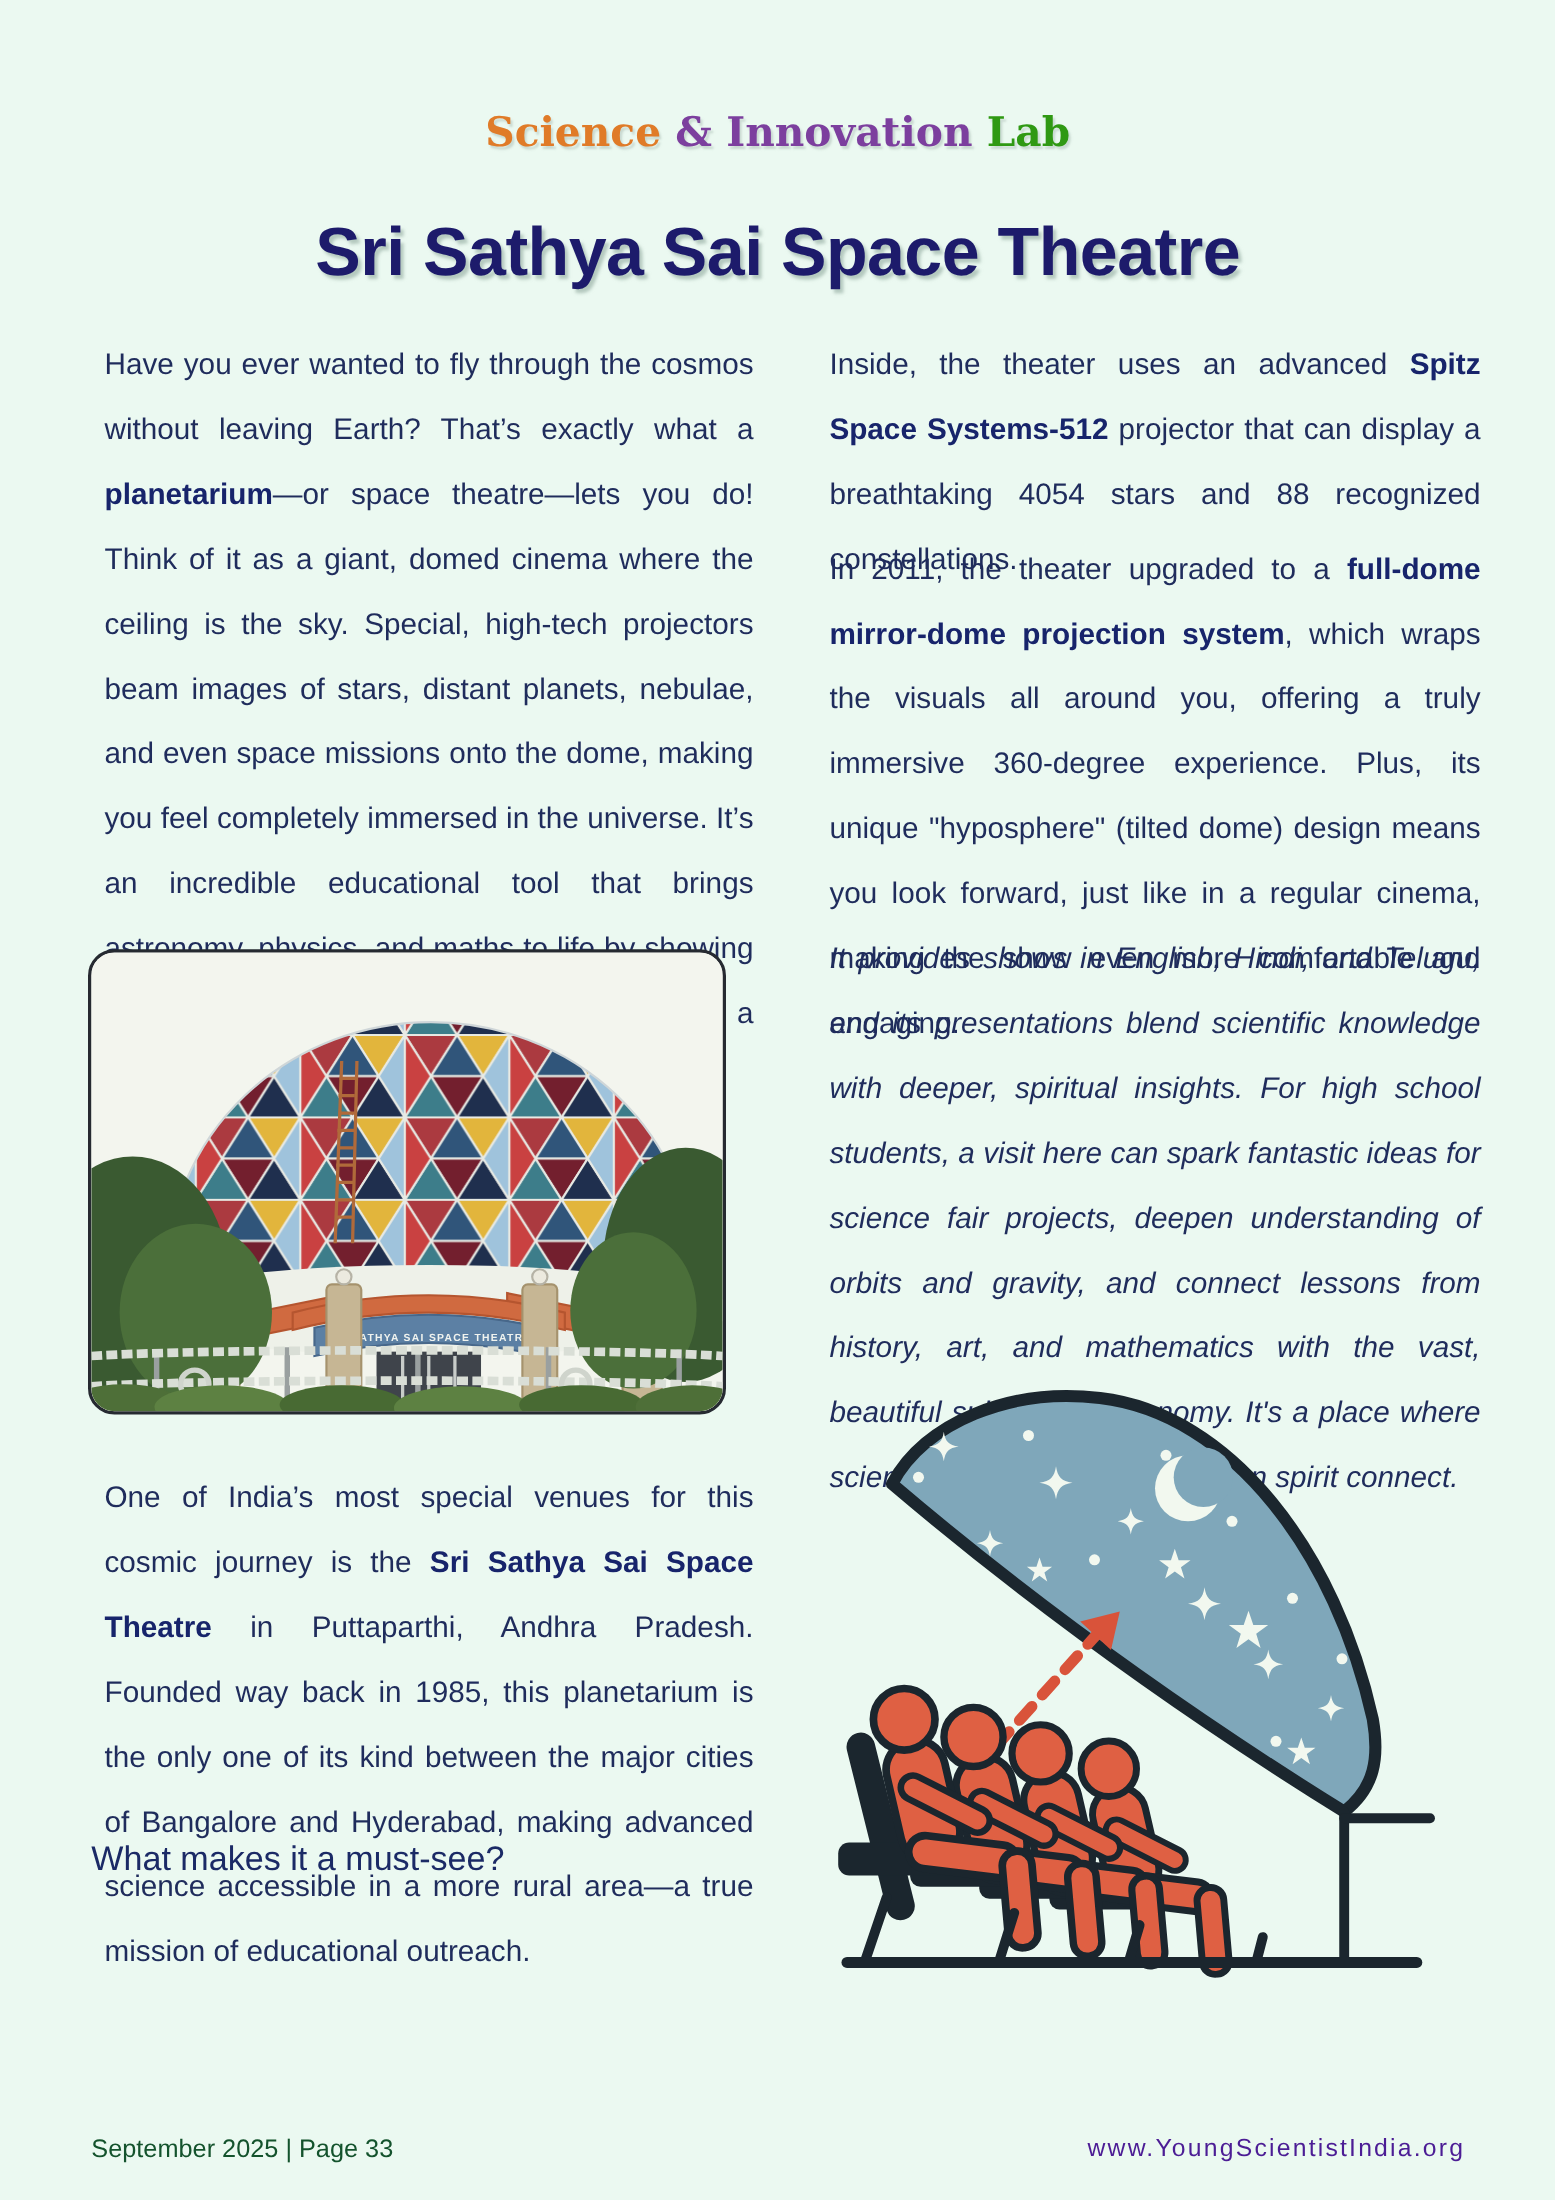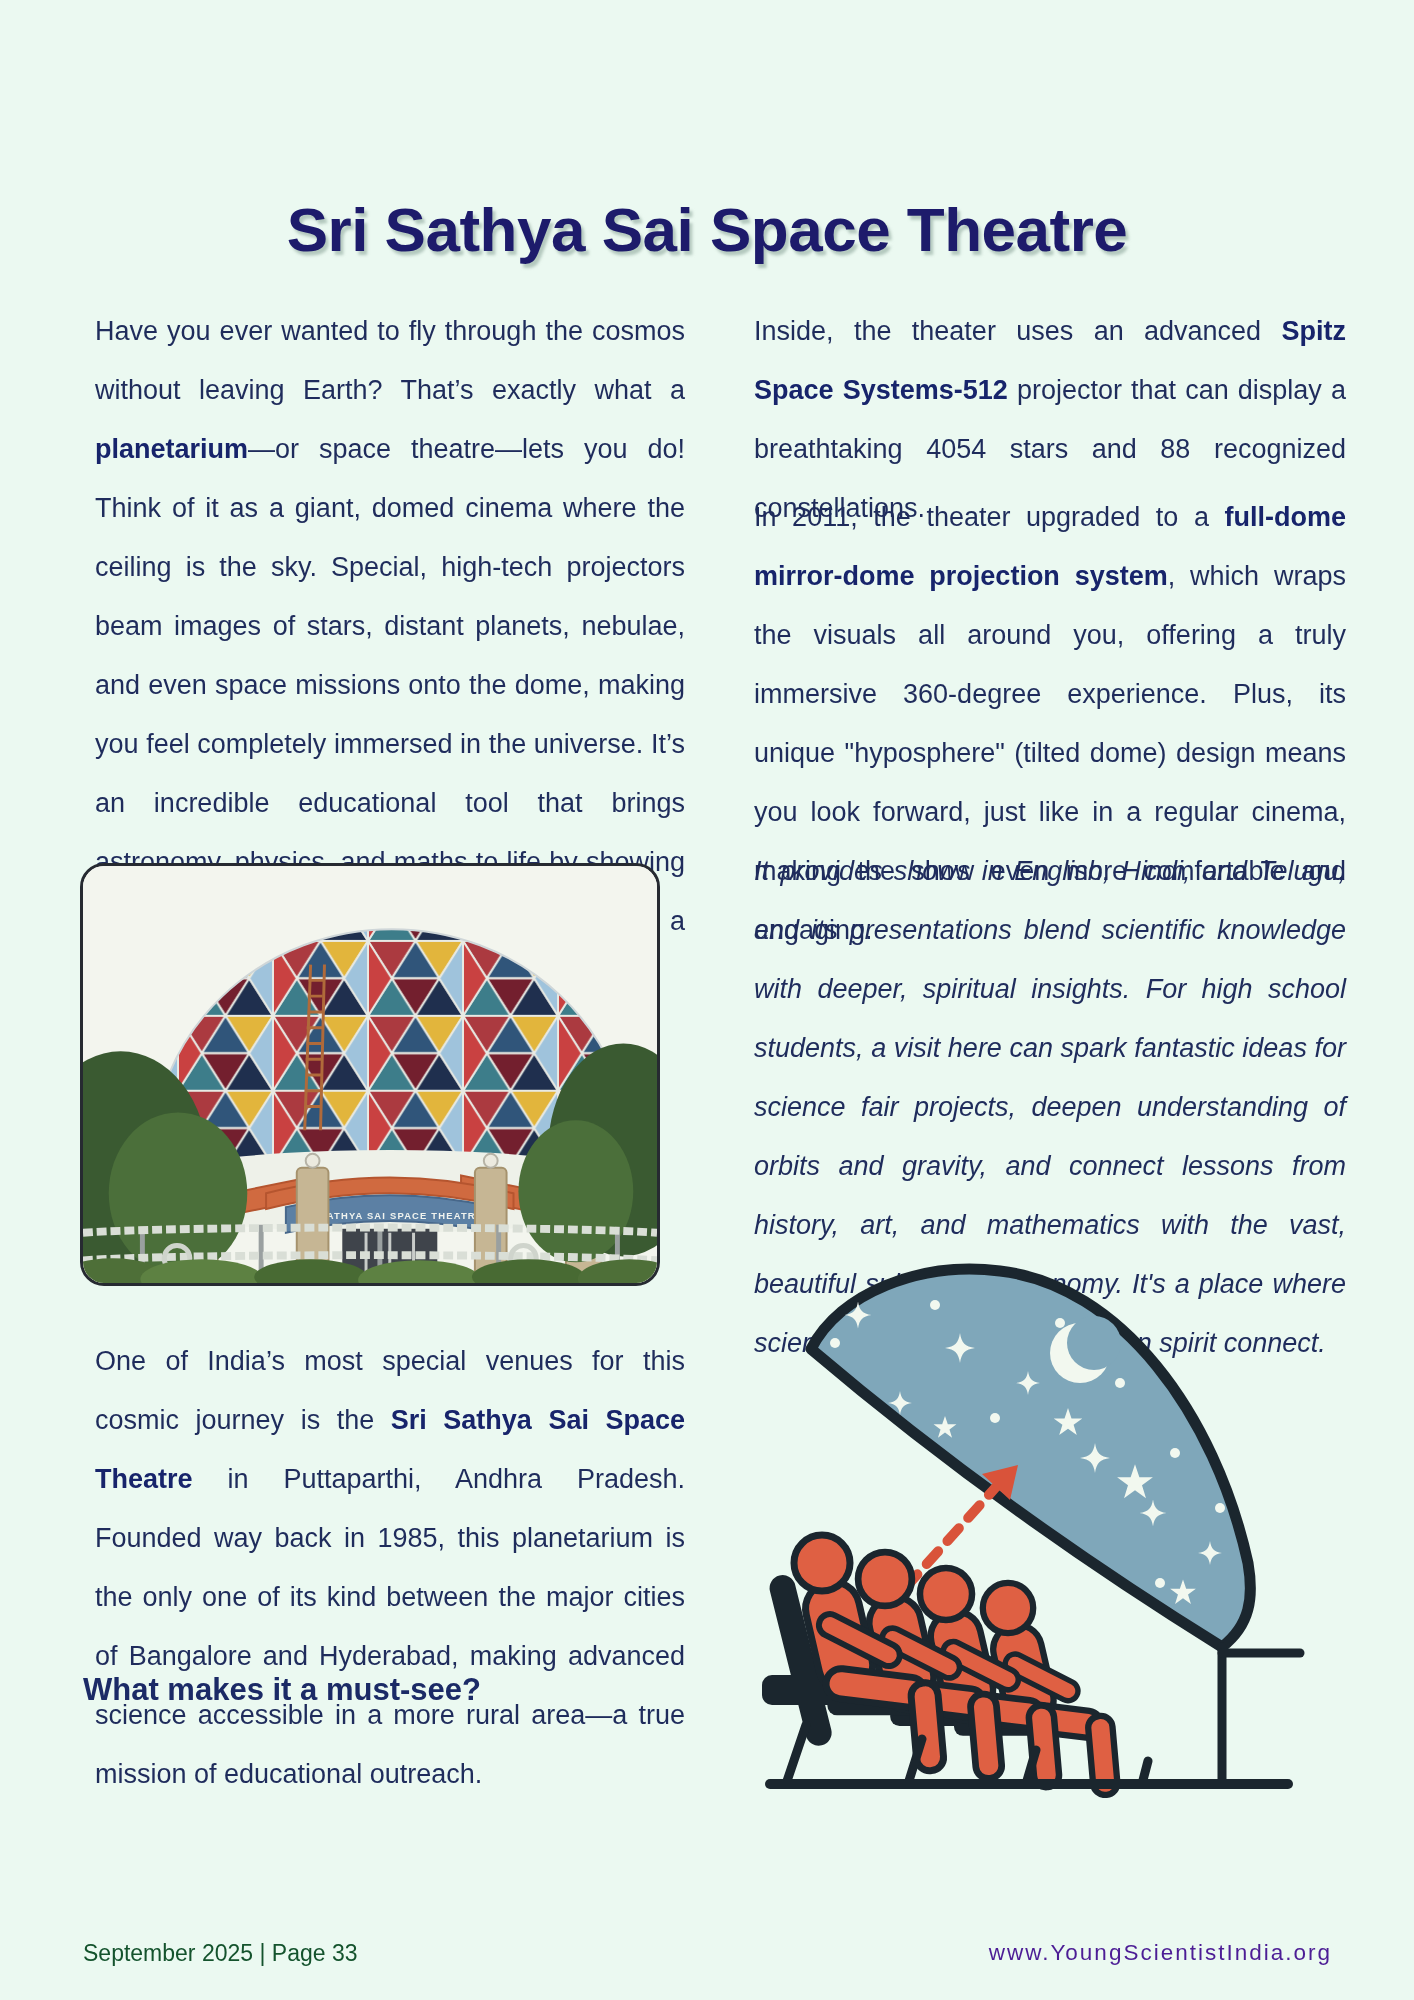--- a/index.html
+++ b/index.html
@@ -31,21 +31,21 @@
   .col-left{left:83px; width:590px;}
   .col-right{left:742px; width:592px;}
   .p-l1{top:290px;}
   .p-l2{top:1320px;}
   .p-l3{top:1732px;}
   .p-r1{top:290px;}
   .p-r2{top:476px;}
   .p-r3{top:830px;font-style:italic;}
   .sub-heading{
     position:absolute; left:83px; top:1672px; width:590px; margin:0;
-    font-size:31px; font-weight:700; color:#1b2a66;
+    font-size:31px; font-weight:400; color:#1b2a66;
   }
   .photo-frame{
     position:absolute; left:80px; top:863px; width:580px; height:423px;
     border:3px solid #262a31; border-radius:24px; overflow:hidden;
     background:#f3f5ee; box-sizing:border-box;
   }
   .photo-frame svg{display:block; width:100%; height:100%;}
   .illustration{
     position:absolute; left:600px; top:1253px; width:760px; height:545px;
   }
@@ -56,20 +56,23 @@
   .footer-right{
     position:absolute; right:82px; top:1940px; font-size:22.5px;
     letter-spacing:2px; color:#4c1d95;
   }
 </style>
 </head>
 <body>
 
 <div id="page">
 
+  <div class="kicker">
+    <span style="color:#e07b28">Science</span><span style="color:#7c3f9e"> &amp; </span><span style="color:#7c3f9e">Innovation</span><span style="color:#2f9913"> Lab</span>
+  </div>
 
   <h1 class="page-title">Sri Sathya Sai Space Theatre</h1>
 
   <p class="body-text col-left p-l1"><span>Have you ever wanted to fly through the cosmos without leaving Earth? That’s exactly what a </span><strong>planetarium</strong><span>—or space theatre—lets you do! Think of it as a giant, domed cinema where the ceiling is the sky. Special, high-tech projectors beam images of stars, distant planets, nebulae, and even space missions onto the dome, making you feel completely immersed in the universe. It’s an incredible educational tool that brings astronomy, physics, and maths to life by showing you the scale and motion of celestial bodies in a dramatic, unforgettable way.</span></p>
 
   <div class="photo-frame">
     <svg viewBox="0 0 580 423" preserveAspectRatio="none">
       <defs>
         <pattern id="tri" x="0" y="0" width="96" height="76" patternUnits="userSpaceOnUse">
           <rect x="0" y="0" width="96" height="76" fill="#a8c6de"></rect>

